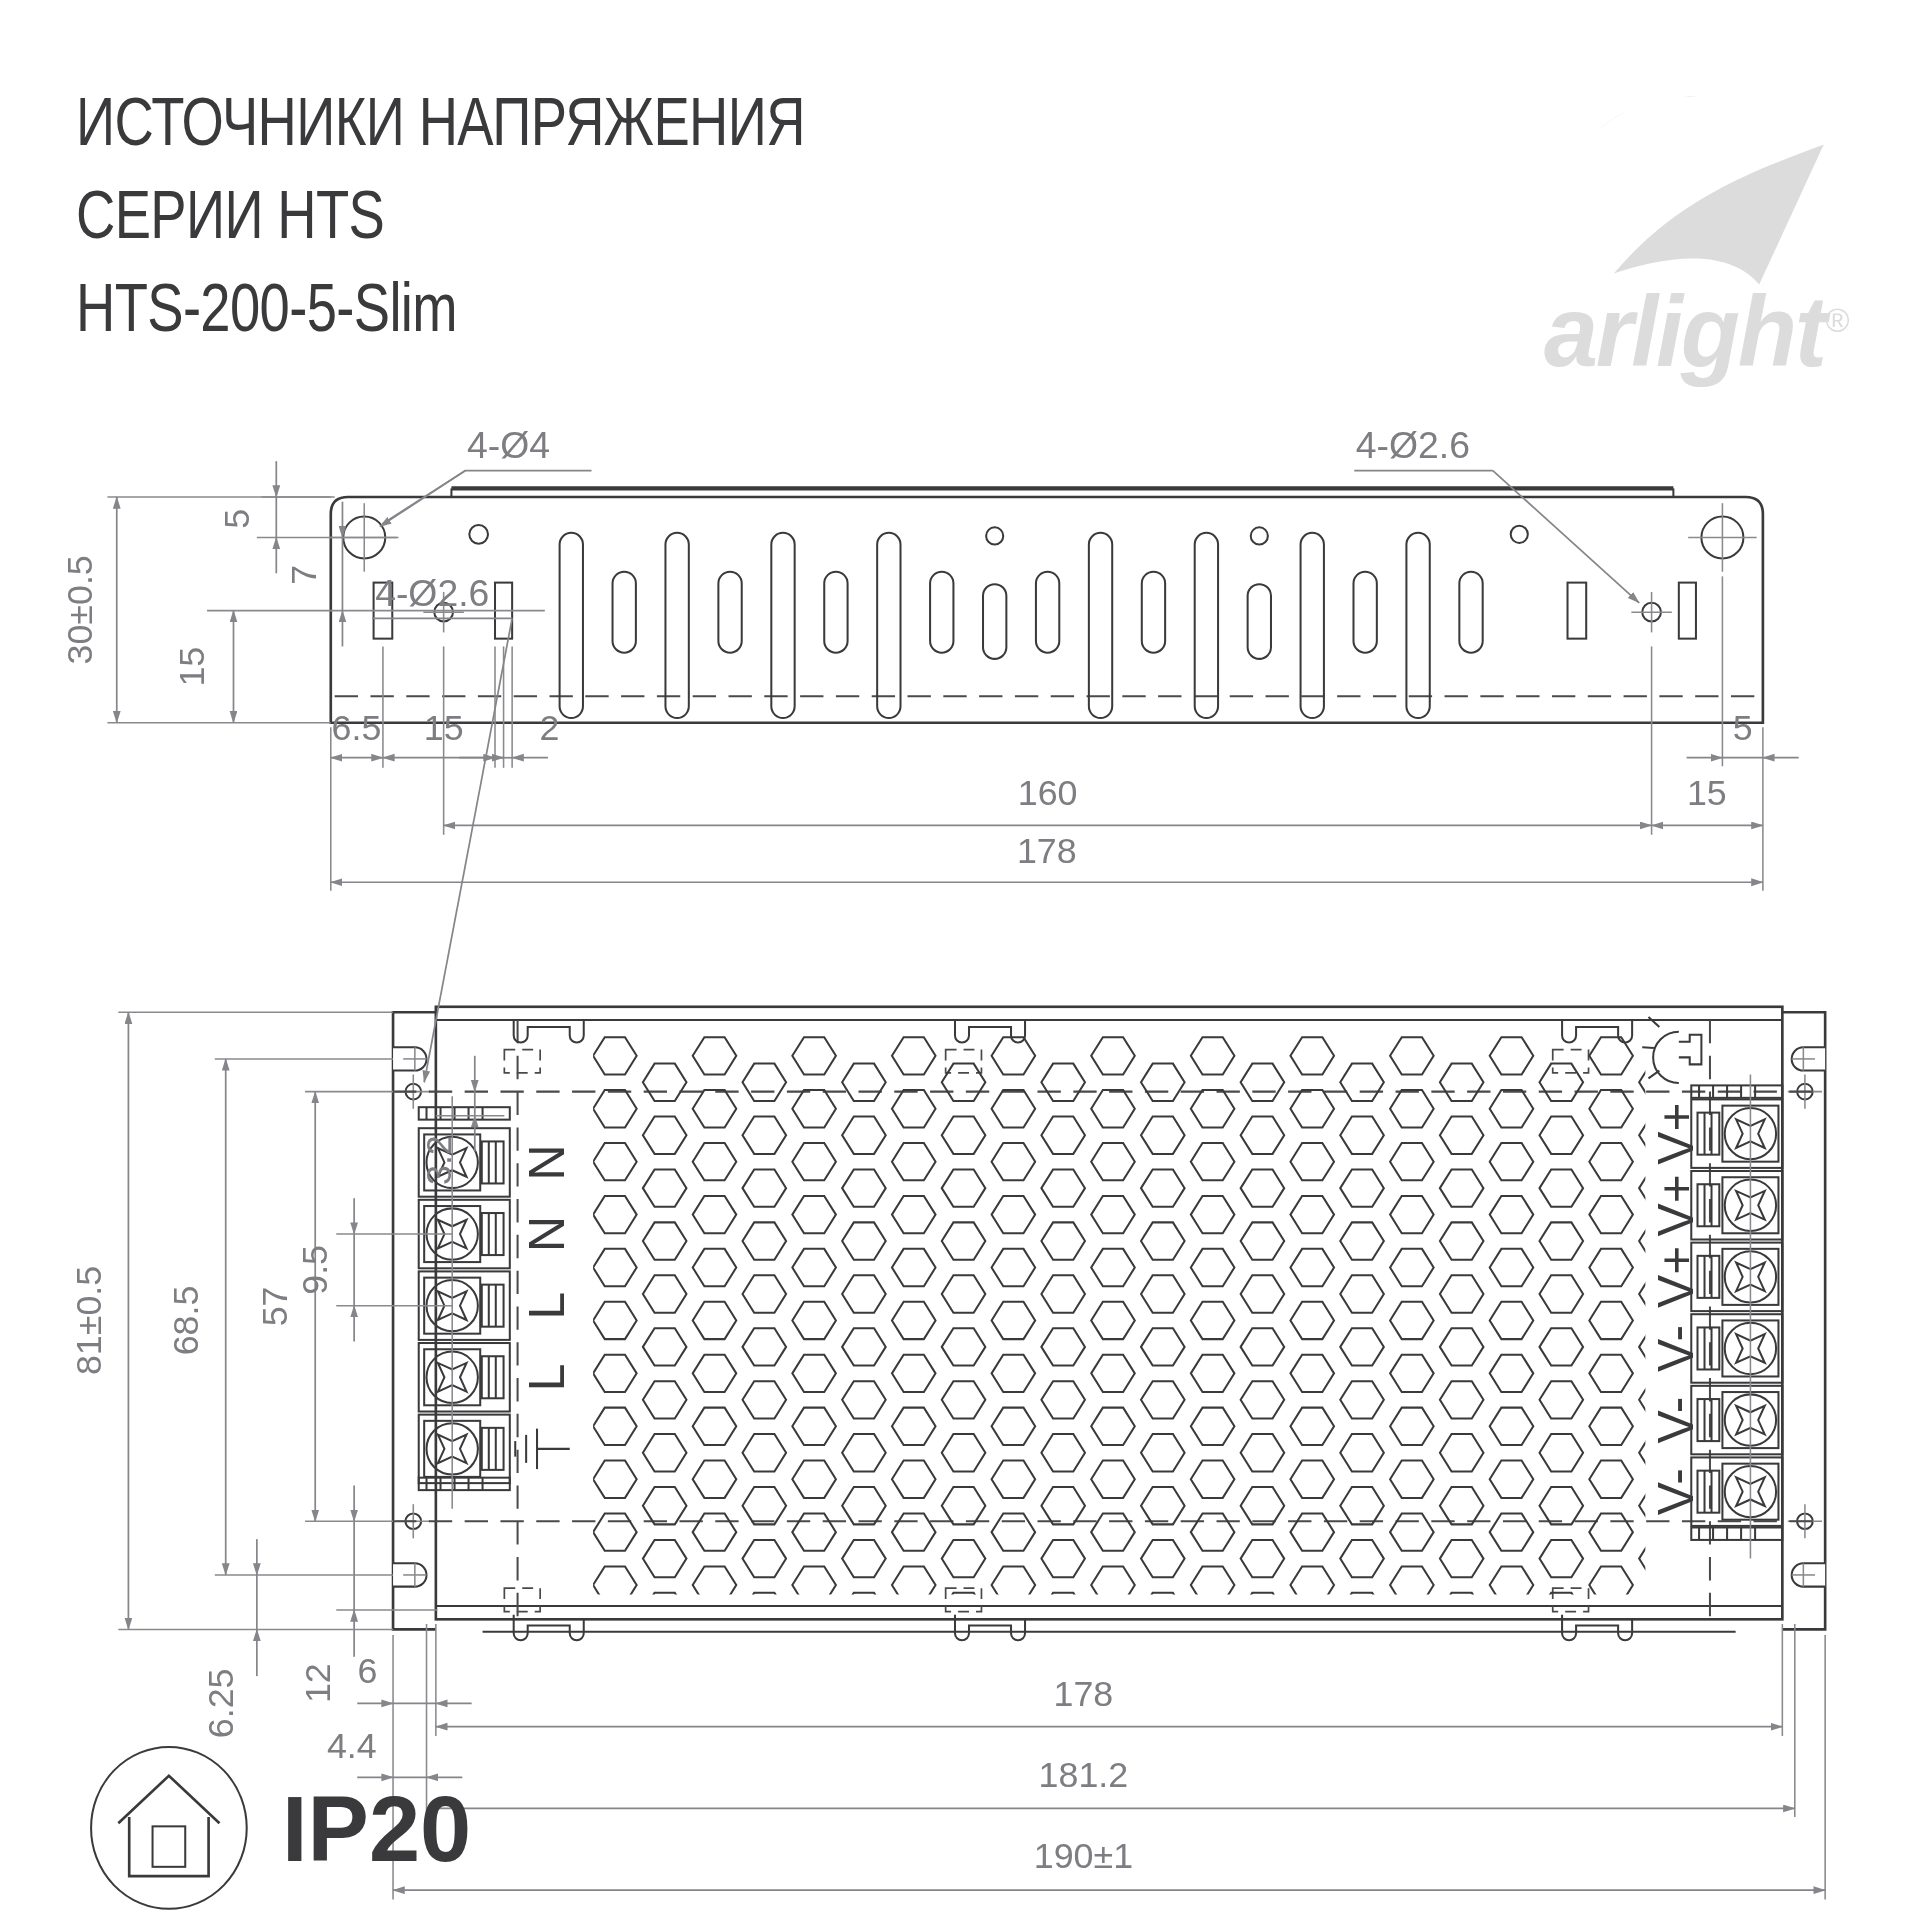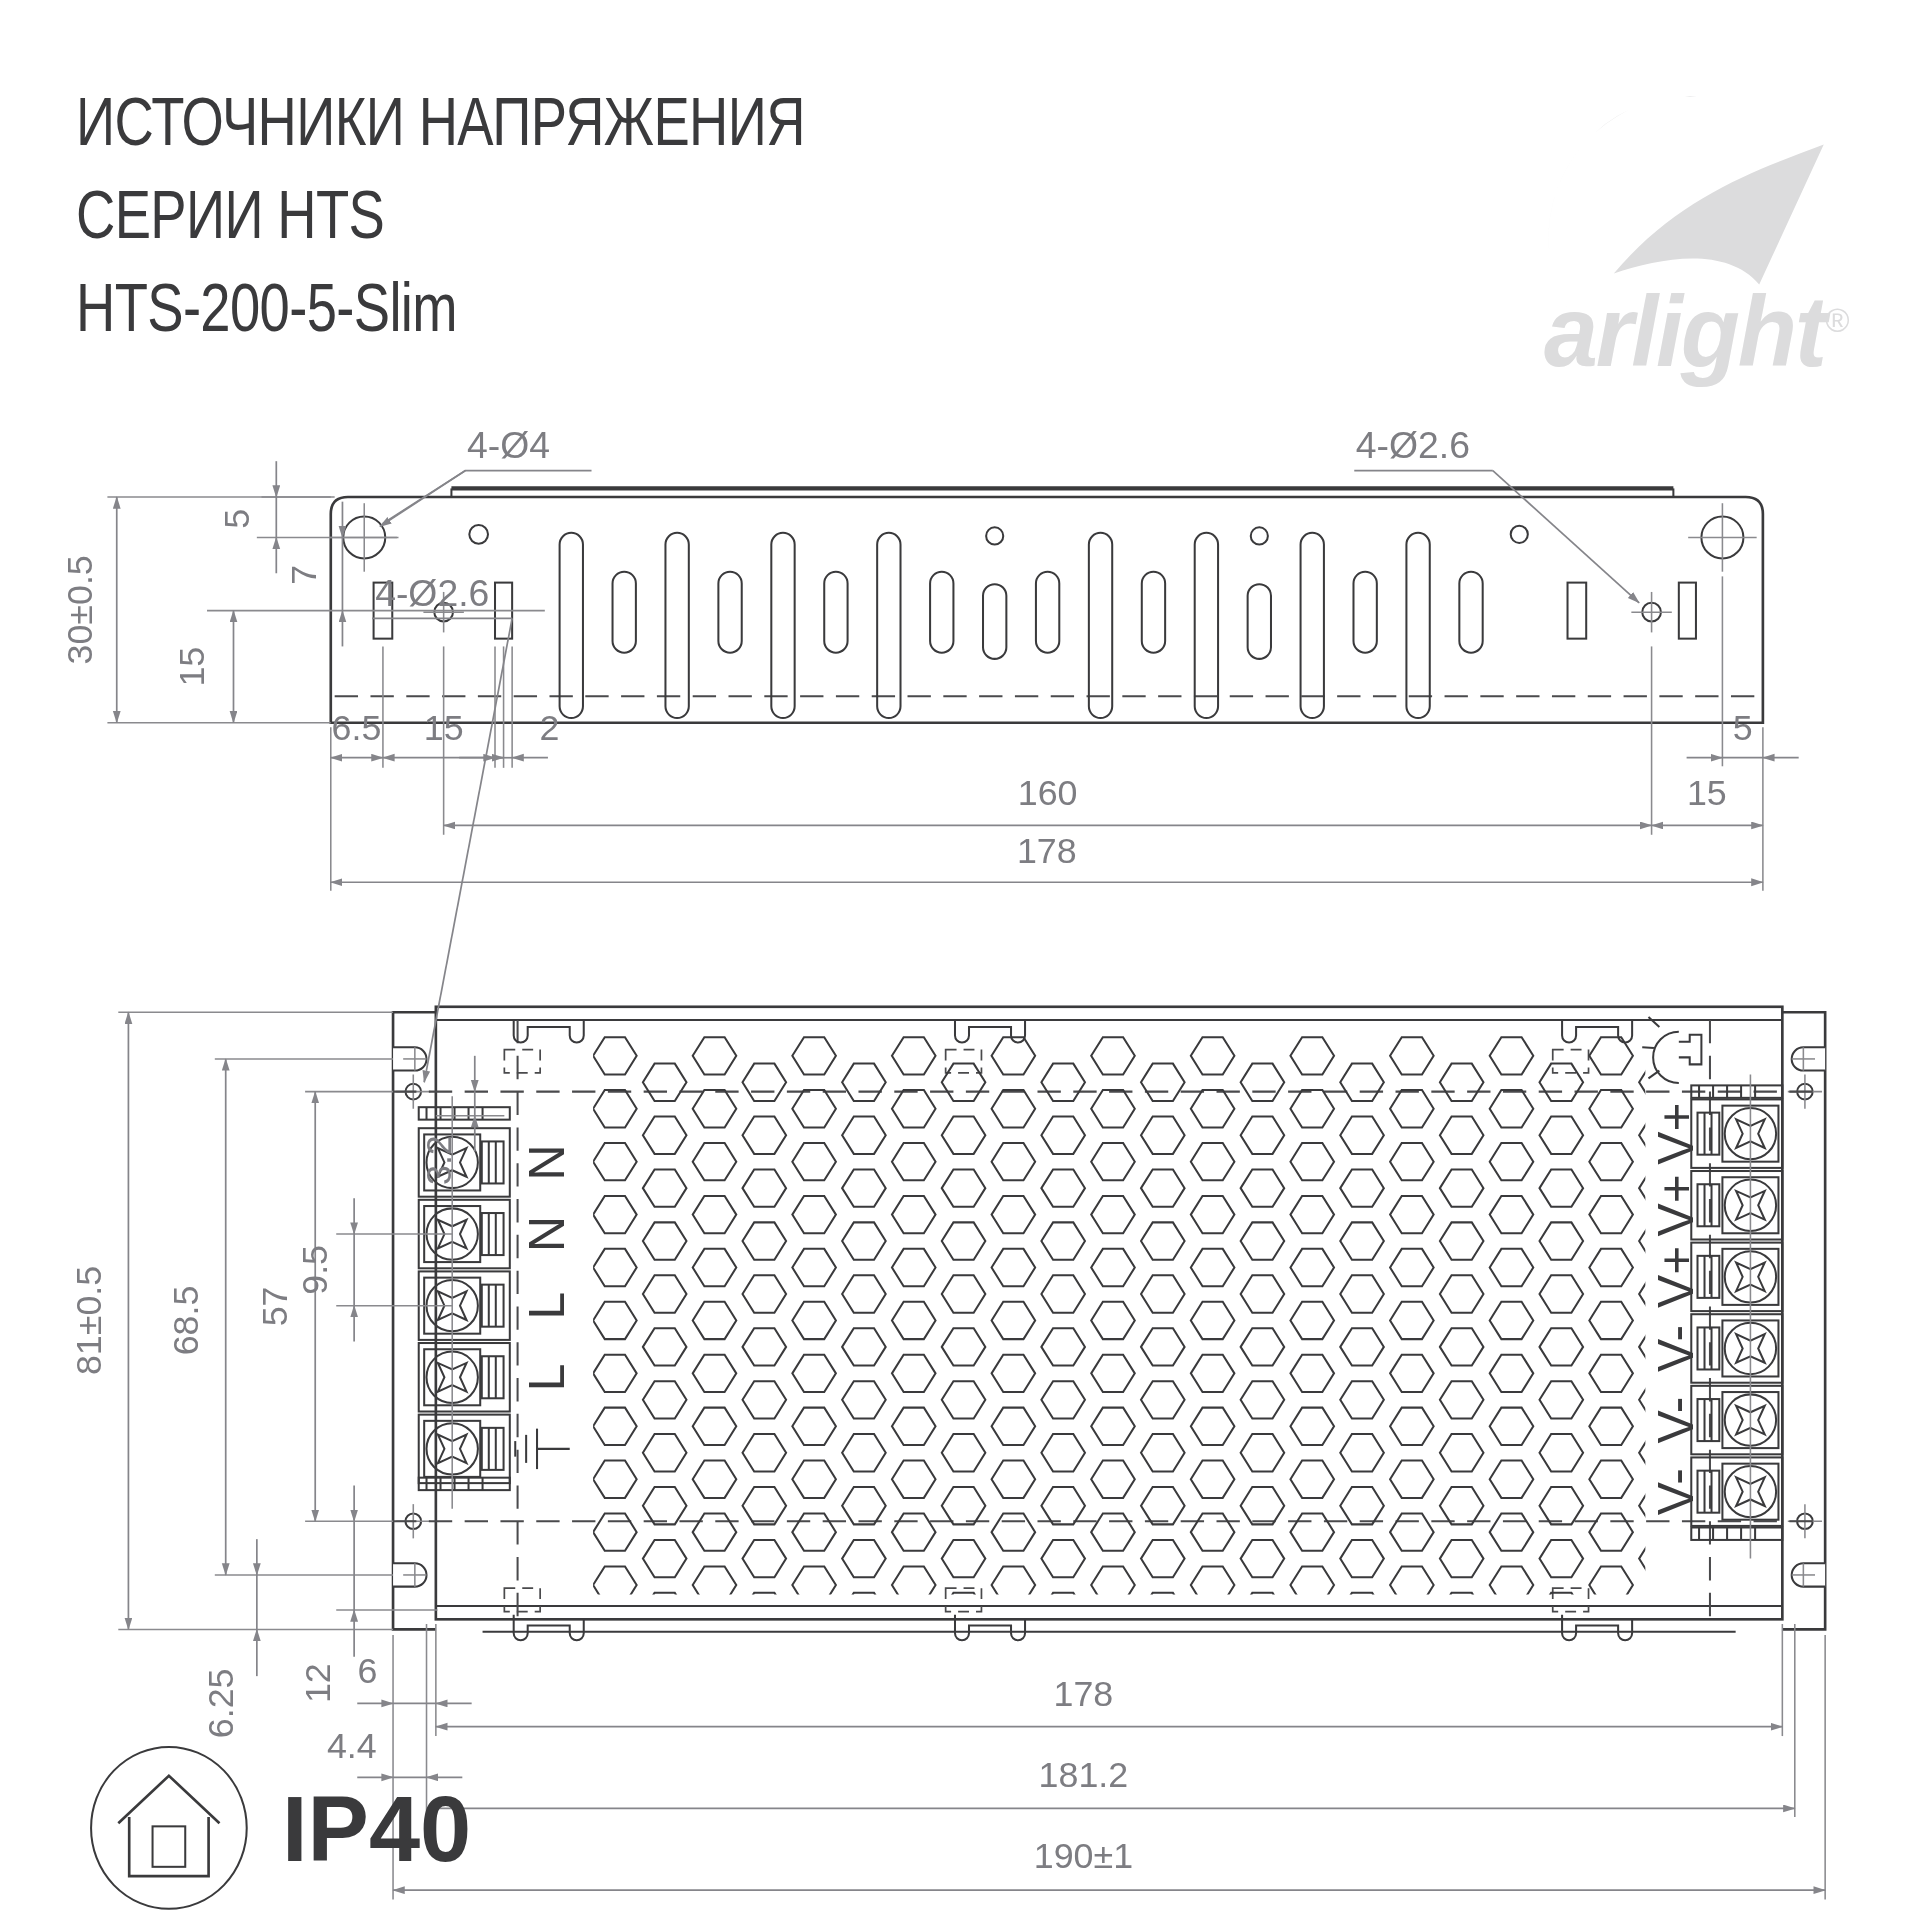--- a/index.html
+++ b/index.html
@@ -661,15 +661,15 @@
     <text class="term" transform="rotate(-90 702 1639)" x="702" y="1662" text-anchor="middle">L</text>
     <text class="term" transform="rotate(-90 702 1731)" x="702" y="1754" text-anchor="middle">L</text>
     <text class="term" transform="rotate(-90 2152 1418)" x="2152" y="1441" text-anchor="middle">V+</text>
     <text class="term" transform="rotate(-90 2152 1510)" x="2152" y="1533" text-anchor="middle">V+</text>
     <text class="term" transform="rotate(-90 2152 1602)" x="2152" y="1625" text-anchor="middle">V+</text>
     <text class="term" transform="rotate(-90 2152 1694)" x="2152" y="1717" text-anchor="middle">V-</text>
     <text class="term" transform="rotate(-90 2152 1786)" x="2152" y="1809" text-anchor="middle">V-</text>
     <text class="term" transform="rotate(-90 2152 1878)" x="2152" y="1901" text-anchor="middle">V-</text>
   </svg>
 
-  <div id="ipbadge"><span class="ip">IP</span><span class="num">40</span></div>
+  <div id="ipbadge"><span class="ip">IP</span><span class="num">20</span></div>
 </div>
 
 
 </body></html>

